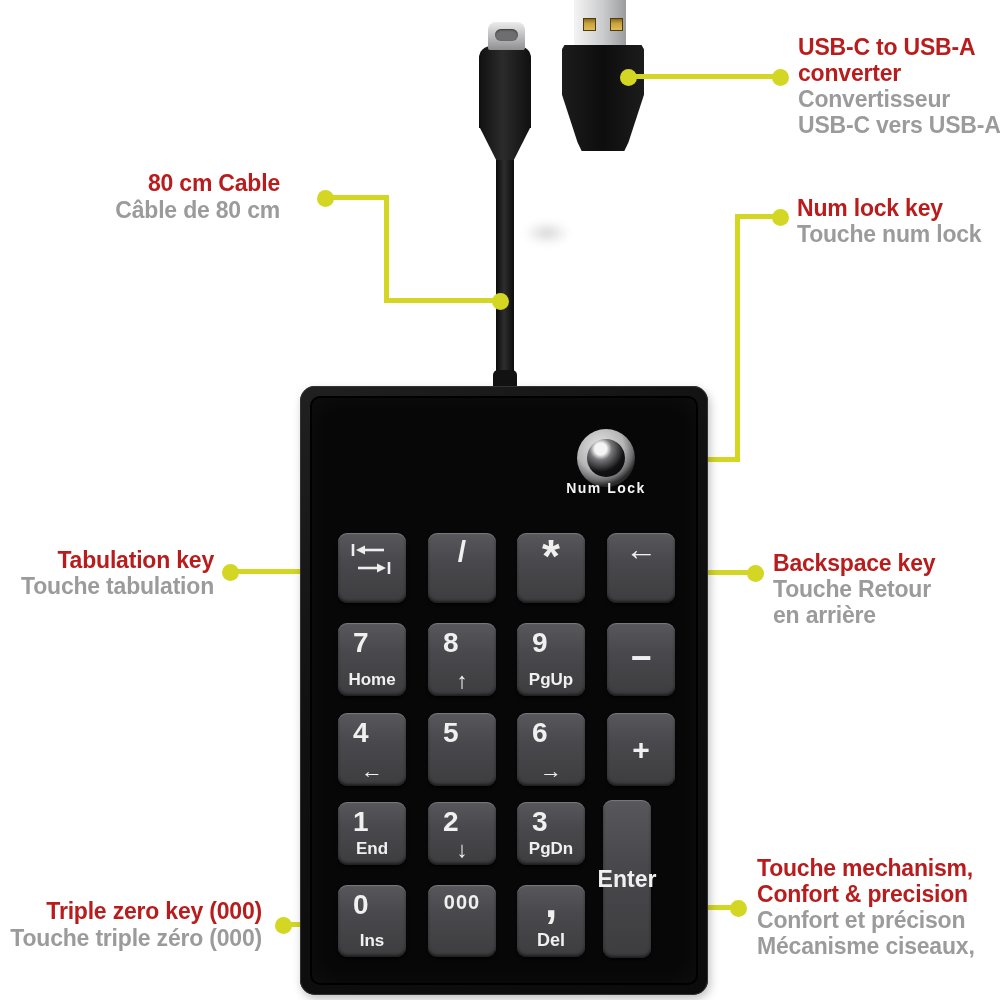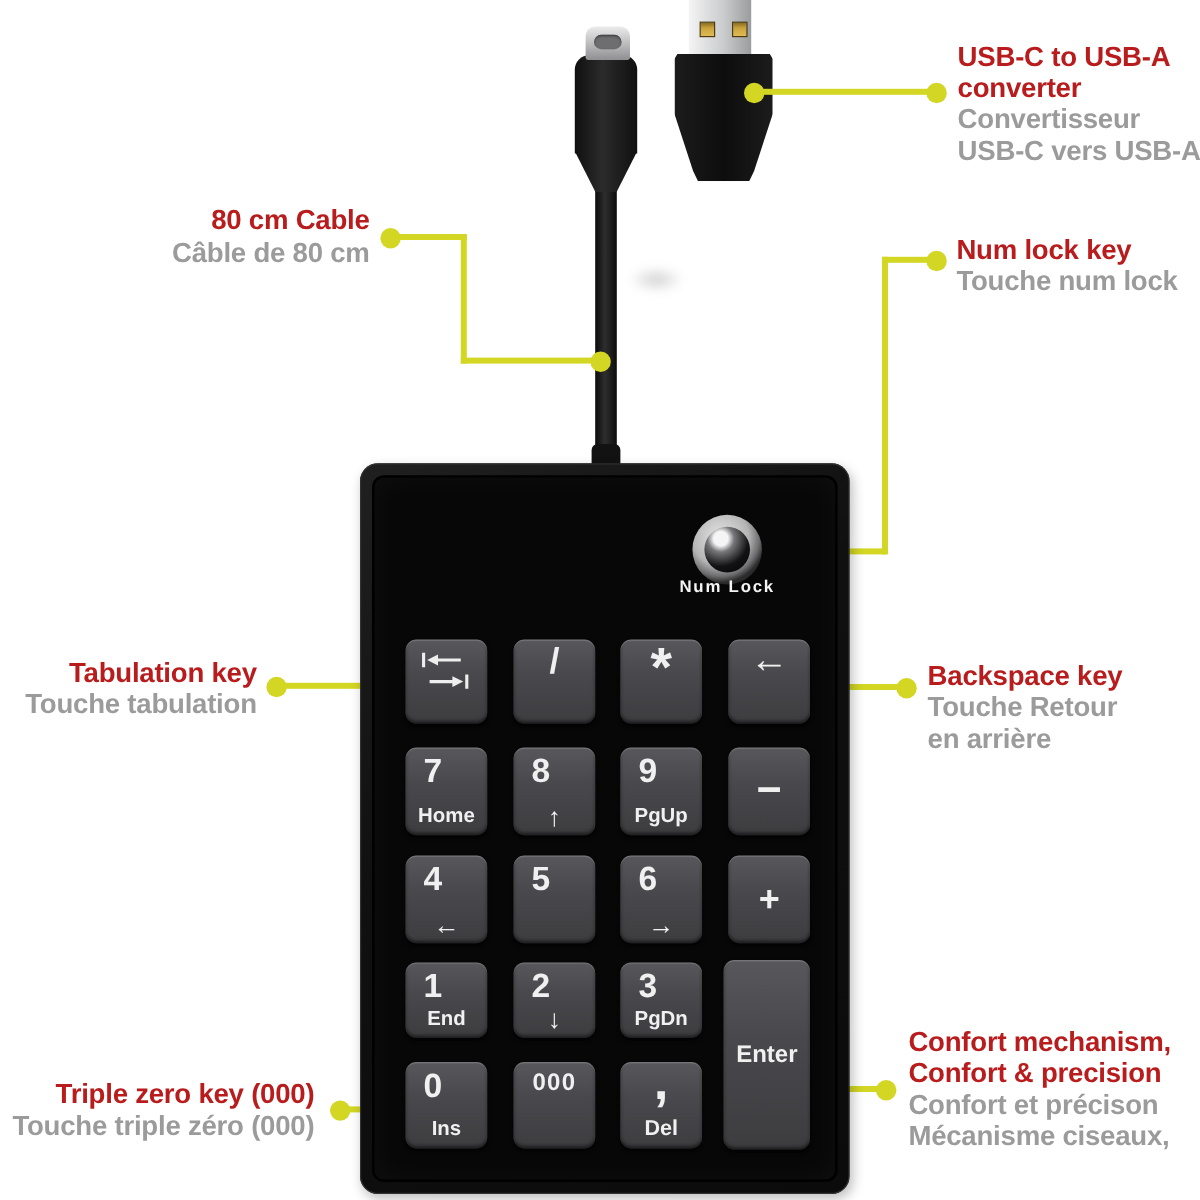--- a/index.html
+++ b/index.html
@@ -57,22 +57,22 @@
        background:radial-gradient(circle at 36% 26%,#f5f5f5 0 16%,#77777a 30%,#121214 62%,#050506 100%);}
   .nl-text{position:absolute;left:241px;top:94px;width:130px;text-align:center;color:#f4f4f4;
        font-size:14px;font-weight:700;letter-spacing:1.5px;}
 
   .key{position:absolute;width:68px;border-radius:9px;color:#f0f0f0;
        background:linear-gradient(180deg,#58585c 0%,#49494d 40%,#3d3d40 100%);
        box-shadow:inset 0 1px 1px rgba(255,255,255,.22), inset 0 -2px 3px rgba(0,0,0,.55), 0 2px 3px rgba(0,0,0,.7);}
   .c1{left:38px;} .c2{left:128px;} .c3{left:217px;} .c4{left:307px;}
   .r1{top:147px;height:70px;} .r2{top:237px;height:73px;} .r3{top:327px;height:73px;}
   .r4{top:416px;height:63px;} .r5{top:499px;height:72px;}
-  .enter{left:303px;top:414px;width:72px;height:158px;display:flex;align-items:center;justify-content:center;
-         font-size:20px;font-weight:700;}
+  .enter{left:303px;top:414px;width:48px;height:158px;display:flex;align-items:center;justify-content:center;
+         font-size:23px;font-weight:700;}
 
   .num .pri{position:absolute;top:4px;left:15px;font-size:28px;font-weight:700;}
   .num .sec{position:absolute;bottom:6px;left:0;width:100%;text-align:center;font-size:17px;font-weight:700;}
   .num .sec.arr{font-size:22px;bottom:2px;}
   .sym{display:flex;justify-content:center;}
   .sym .pri{font-weight:700;}
   .slash .pri{font-size:30px;margin-top:2px;}
   .star .pri{font-size:46px;margin-top:-4px;}
   .bksp .pri{font-size:32px;margin-top:-2px;}
   .minus{align-items:center;} .minus .pri{font-size:36px;margin-top:-4px;}
@@ -132,21 +132,21 @@
   <div class="dot" style="left:649px;top:900px;"></div>
   <div class="dot" style="left:730px;top:900px;"></div>
 
   <div class="lbl" style="left:798px;top:34px;">
     <div class="t">USB-C to USB-A</div>
     <div class="t">converter</div>
     <div class="s">Convertisseur</div>
     <div class="s">USB-C vers USB-A</div>
   </div>
 
-  <div class="lbl right lh27" style="right:692px;top:170px;">
+  <div class="lbl right lh27" style="right:720px;top:170px;">
     <div class="t">80 cm Cable</div>
     <div class="s">Câble de 80 cm</div>
   </div>
 
   <div class="lbl right" style="right:786px;top:547px;">
     <div class="t">Tabulation key</div>
     <div class="s">Touche tabulation</div>
   </div>
 
   <div class="lbl" style="left:797px;top:195px;">
@@ -159,21 +159,21 @@
     <div class="s">Touche Retour</div>
     <div class="s">en arrière</div>
   </div>
 
   <div class="lbl right lh27" style="right:738px;top:898px;">
     <div class="t">Triple zero key (000)</div>
     <div class="s">Touche triple zéro (000)</div>
   </div>
 
   <div class="lbl" style="left:757px;top:855px;">
-    <div class="t">Confort mechanism,</div>
+    <div class="t">Touche mechanism,</div>
     <div class="t">Confort &amp; precision</div>
     <div class="s">Confort et précison</div>
     <div class="s">Mécanisme ciseaux,</div>
   </div>
 
   <div class="pad">
     <div class="pad-inner"></div>
 
     <div class="nl-ring">
       <div class="nl-center"></div>

